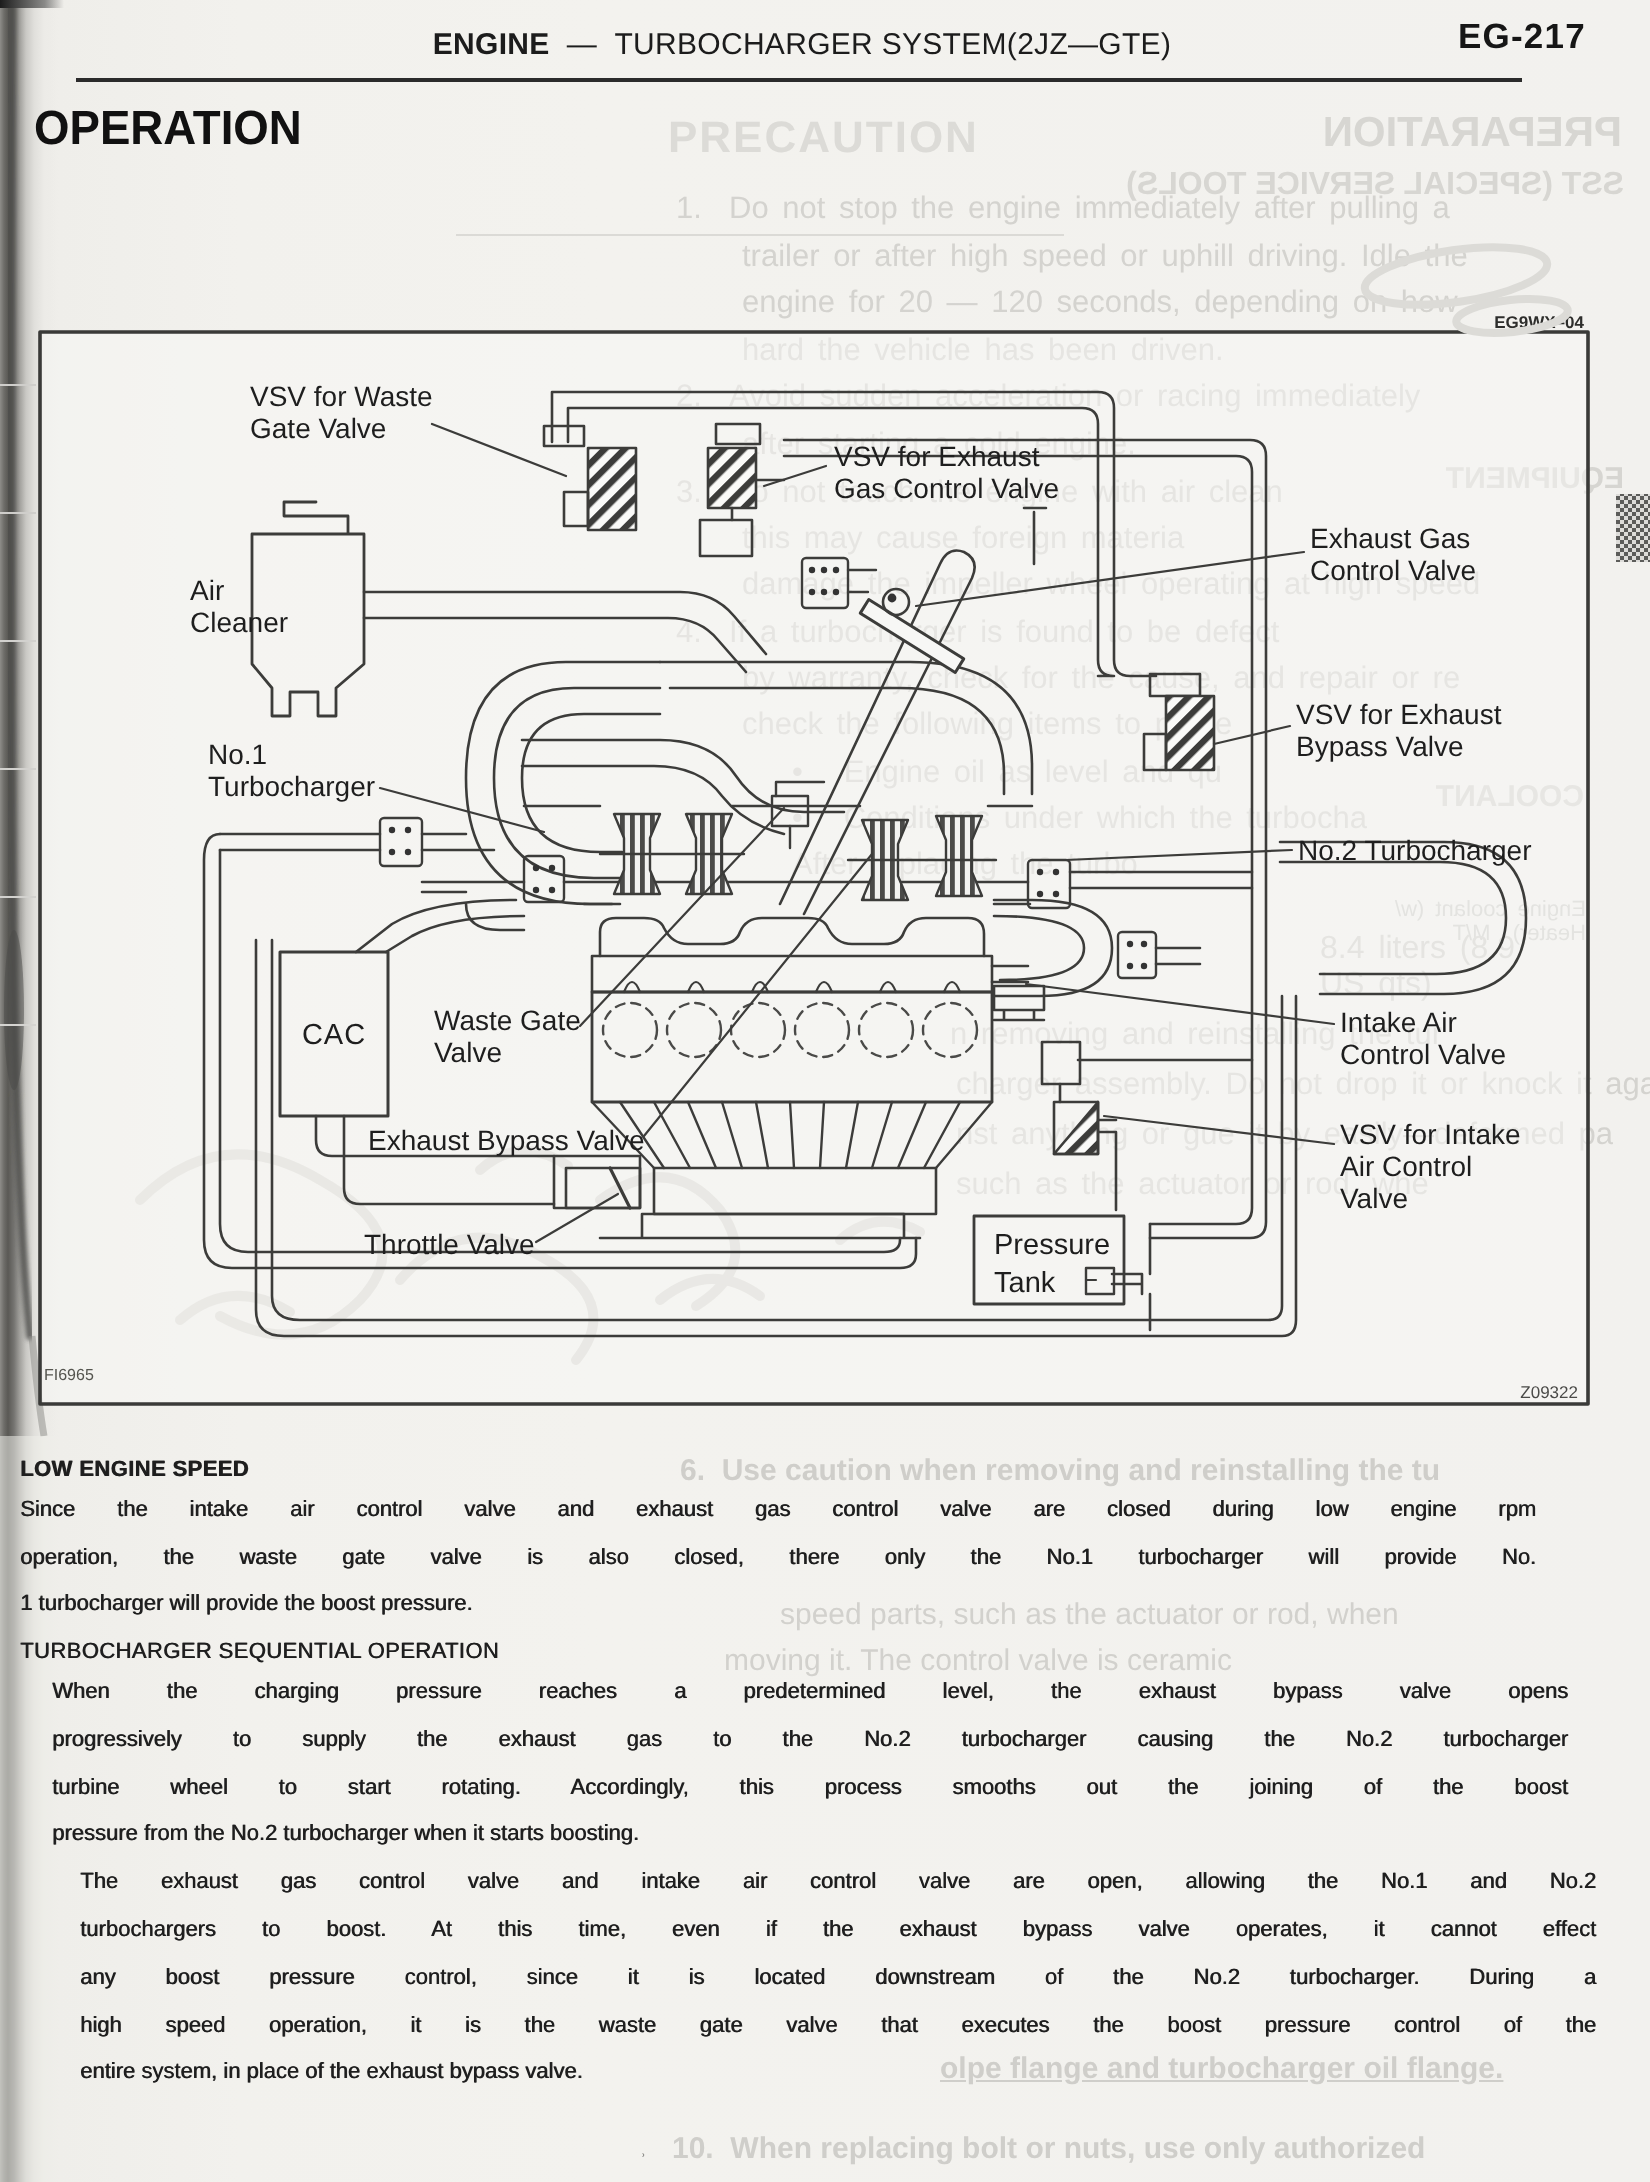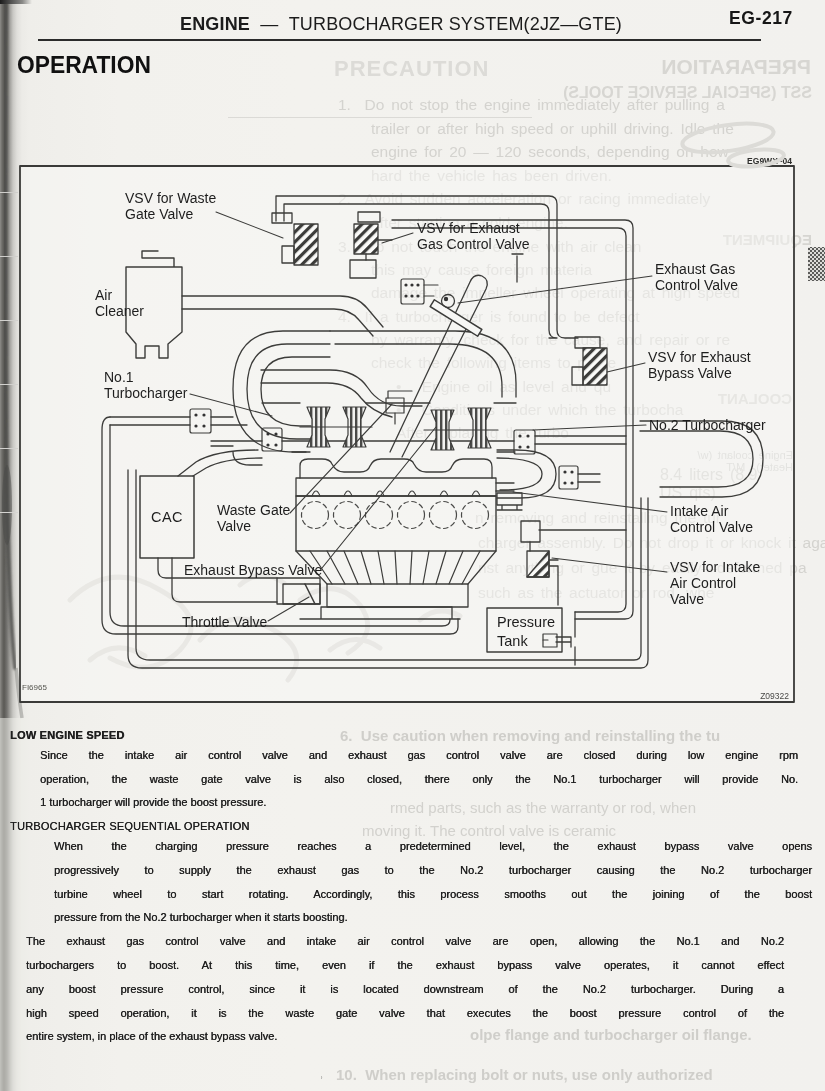--- a/index.html
+++ b/index.html
@@ -23,21 +23,21 @@
         </filter>
       </defs>
   <path d="M6,0 C5,160 5,380 7,500 C9,590 12,640 15,668" fill="none" stroke="#4a4a46" stroke-width="4" stroke-linecap="round" opacity="0.8" filter="url(#bl)"></path>
   <ellipse cx="7" cy="505" rx="5" ry="40" fill="#4a4a47" opacity="0.5"></ellipse>
   <path d="M16,668 C18,690 20,706 22,718" fill="none" stroke="#8a8986" stroke-width="3.5" opacity="0.5"></path>
   <rect x="0" y="718" width="28" height="373" fill="#efeeea" opacity="0.55"></rect>
 </svg>
 
 <div class="abs" style="left:0;top:0;width:32px;height:4px;background:linear-gradient(90deg,#1c1c1c,#8a8a88 70%,rgba(170,170,168,0));"></div>
 
-<div class="abs" style="left:0;top:14px;width:802px;text-align:center;font-size:18px;color:#1c1c1c;letter-spacing:0.15px;"><b>ENGINE</b>&nbsp; — &nbsp;TURBOCHARGER SYSTEM(2JZ—GTE)</div>
+<div class="abs" style="left:0;top:14px;width:802px;text-align:center;font-size:15px;color:#1c1c1c;letter-spacing:0.15px;"><b>ENGINE</b>&nbsp; — &nbsp;TURBOCHARGER SYSTEM(2JZ—GTE)</div>
 
 <div class="abs" style="left:729px;top:8px;font-size:17.5px;font-weight:bold;color:#161616;letter-spacing:0.6px;">EG-217</div>
 
 <div class="abs" style="left:38px;top:39px;width:723px;height:2px;background:#2b2b2b;"></div>
 
 <div class="abs" style="left:17px;top:51px;font-size:24px;font-weight:bold;color:#111;transform:scaleX(0.95);transform-origin:0 0;">OPERATION</div>
 
 <div class="abs ghost" style="left:334px;top:56px;font-size:22px;font-weight:bold;letter-spacing:1px;color:#dcdbd7;">PRECAUTION</div>
 
 <div class="abs ghost mir" style="left:596px;top:55px;width:215px;font-size:21px;font-weight:bold;color:#d7d6d2;">PREPARATION</div>
@@ -384,47 +384,47 @@
   <text x="670" y="572">VSV for Intake</text>
   <text x="670" y="588">Air Control</text>
   <text x="670" y="604">Valve</text>
 </g>
 </svg>
 
 <div id="bodytext" style="position:absolute;left:10px;top:724px;width:790px;font-size:11px;color:#1e1e1e;line-height:23.8px;text-shadow:0.35px 0 0 #2a2a2a;">
 
   <div style="font-weight:bold;letter-spacing:0.2px;margin-bottom:-4px;">LOW ENGINE SPEED</div>
 
-  <div style="margin-left:30px;width:758px;">
+  <div style="width:758px;">
     <div class="jline">Since the intake air control valve and exhaust gas control valve are closed during low engine rpm</div>
     <div class="jline">operation, the waste gate valve is also closed, there only the No.1 turbocharger will provide No.</div>
     <div>1 turbocharger will provide the boost pressure.</div>
   </div>
 
   <div style="font-weight:normal;letter-spacing:0.2px;margin-bottom:-4px;">TURBOCHARGER SEQUENTIAL OPERATION</div>
 
-  <div style="margin-left:44px;width:758px;">
+  <div style="margin-left:16px;width:758px;">
     <div class="jline">When the charging pressure reaches a predetermined level, the exhaust bypass valve opens</div>
     <div class="jline">progressively to supply the exhaust gas to the No.2 turbocharger causing the No.2 turbocharger</div>
     <div class="jline">turbine wheel to start rotating. Accordingly, this process smooths out the joining of the boost</div>
     <div>pressure from the No.2 turbocharger when it starts boosting.</div>
   </div>
 
 
-  <div style="margin-left:16px;width:758px;">
+  <div style="margin-left:30px;width:758px;">
     <div class="jline">The exhaust gas control valve and intake air control valve are open, allowing the No.1 and No.2</div>
     <div class="jline">turbochargers to boost. At this time, even if the exhaust bypass valve operates, it cannot effect</div>
     <div class="jline">any boost pressure control, since it is located downstream of the No.2 turbocharger. During a</div>
     <div class="jline">high speed operation, it is the waste gate valve that executes the boost pressure control of the</div>
     <div>entire system, in place of the exhaust bypass valve.</div>
   </div>
 </div>
 
 <div id="ghost-bottom" style="position:absolute;left:0;top:0;width:703px;height:1091px;font-size:15px;color:#d2d1cd;pointer-events:none;padding-left:44px;">
   <div class="abs" style="left:340px;top:727px;width:480px;overflow:hidden;white-space:nowrap;font-weight:bold;color:#cfceca;">6.&nbsp;&nbsp;Use caution when removing and reinstalling the tu</div>
-  <div class="abs" style="left:390px;top:799px;width:430px;overflow:hidden;white-space:nowrap;">rmed parts, such as the warranty or rod, when</div>
+  <div class="abs" style="left:390px;top:799px;width:430px;overflow:hidden;white-space:nowrap;">speed parts, such as the actuator or rod, when</div>
   <div class="abs" style="left:362px;top:822px;width:360px;overflow:hidden;white-space:nowrap;">moving it. The control valve is ceramic</div>
-  <div class="abs" style="left:470px;top:1026px;width:350px;overflow:hidden;white-space:nowrap;font-weight:bold;color:#cfceca;">olpe flange and turbocharger oil flange.</div>
+  <div class="abs" style="left:470px;top:1026px;width:350px;overflow:hidden;white-space:nowrap;font-weight:bold;color:#cfceca;text-decoration:underline;">olpe flange and turbocharger oil flange.</div>
   <div class="abs" style="left:336px;top:1066px;width:484px;overflow:hidden;white-space:nowrap;font-weight:bold;color:#cfceca;">10.&nbsp;&nbsp;When replacing bolt or nuts, use only authorized</div>
   <div class="abs" style="left:320px;top:1076px;width:6px;height:6px;color:#7a7a78;font-size:10px;">ʾ</div>
 </div>
 
 </div>
 
 </body></html>

